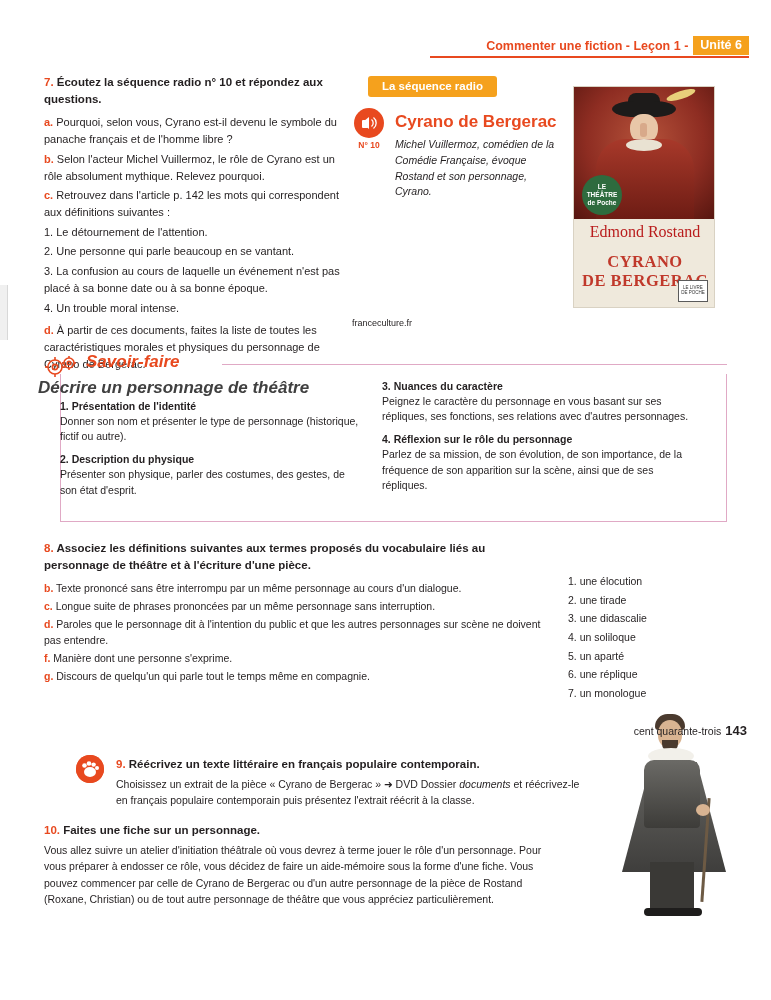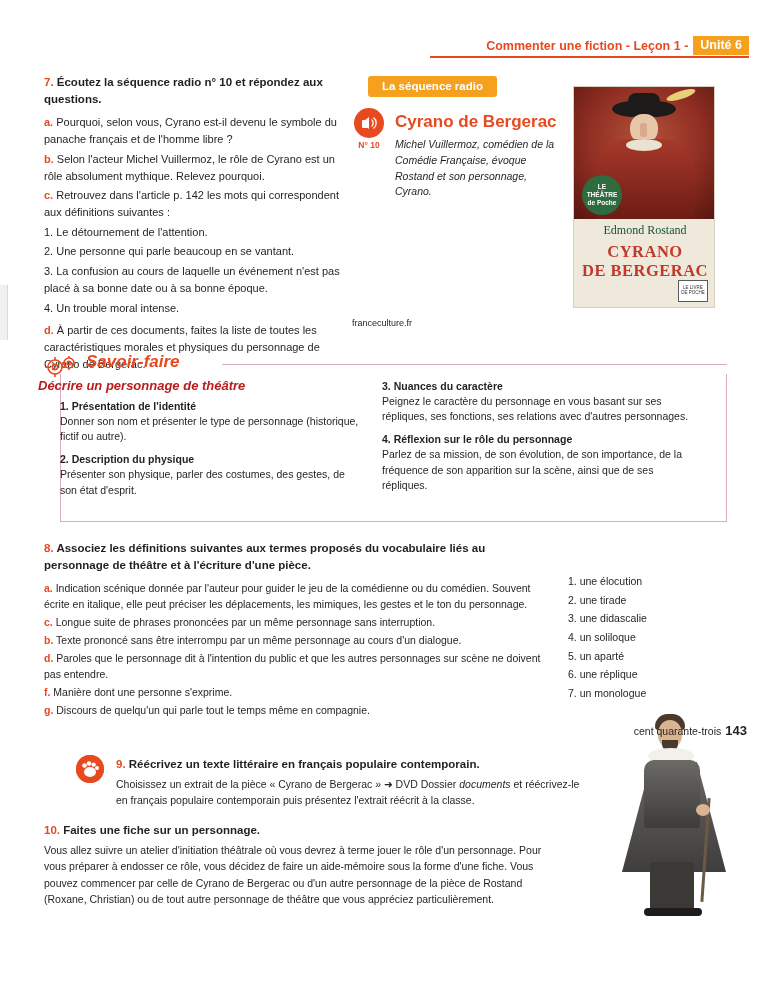--- a/index.html
+++ b/index.html
@@ -151,21 +151,21 @@
     display: flex; align-items: center; justify-content: center;
     text-align: center; font-weight: bold;
     padding: 3px;
   }
   .book .txt {
     position: absolute; left: 0; top: 136px; width: 142px;
     text-align: center;
   }
   .book .author {
     font-family: "Liberation Serif", serif;
-    font-size: 12px; color: #14532d; margin-bottom: 5px;
+    font-size: 16px; color: #b91c1c; margin-bottom: 12px;
   }
   .book .title1, .book .title2 {
     font-family: "Liberation Serif", serif;
     font-weight: bold; font-size: 16.5px; color: #c0392b;
     line-height: 1.15; letter-spacing: .5px;
   }
   .book .lp {
     position: absolute; right: 6px; bottom: 5px;
     width: 30px; height: 22px;
     border: 1px solid #5a5a5a;
@@ -193,22 +193,22 @@
     border-top: none;
     background: #ffffff;
     height: 148px;
   }
   .sf-box-top-left {
     position: absolute; left: 16px; top: 22px; width: 162px; height: 1px;
     background: #e0a9c5;
   }
   .sf-h {
     position: absolute; left: 38px; top: 378px;
-    font-size: 13px; font-weight: bold; font-style: italic;
-    color: #b91c1c;
+    font-size: 17px; font-weight: bold; font-style: italic;
+    color: #404040;
   }
   .sf-col-l { position: absolute; left: 60px; top: 400px; width: 300px; }
   .sf-col-r { position: absolute; left: 382px; top: 380px; width: 318px; }
   .sf-item { margin-bottom: 9px; }
   .sf-item h4 {
     margin: 0 0 2px 0; font-size: 10.5px; font-weight: bold; color: #231f20;
   }
   .sf-item p { margin: 0; font-size: 10.5px; line-height: 1.45; }
 
   
@@ -391,30 +391,26 @@
     </div>
   </div>
 
   <div class="ex8">
     <div class="lead">
       <span class="num">8.</span>
       <span>Associez les définitions suivantes aux termes proposés du vocabulaire liés au personnage de théâtre et à l'écriture d'une pièce.</span>
     </div>
     <div class="items">
       <p>
-        <span class="bullet">a.</span>
-        <span>Indication scénique donnée par l'auteur pour guider le jeu de la comédienne ou du comédien. Souvent écrite en italique, elle peut préciser les déplacements, les mimiques, les gestes et le ton du personnage.</span>
+        <span class="bullet">b.</span>
+        <span>Texte prononcé sans être interrompu par un même personnage au cours d'un dialogue.</span>
       </p>
       <p>
         <span class="bullet">c.</span>
         <span>Longue suite de phrases prononcées par un même personnage sans interruption.</span>
-      </p>
-      <p>
-        <span class="bullet">b.</span>
-        <span>Texte prononcé sans être interrompu par un même personnage au cours d'un dialogue.</span>
       </p>
       <p>
         <span class="bullet">d.</span>
         <span>Paroles que le personnage dit à l'intention du public et que les autres personnages sur scène ne doivent pas entendre.</span>
       </p>
       <p>
         <span class="bullet">f.</span>
         <span>Manière dont une personne s'exprime.</span>
       </p>
       <p>

